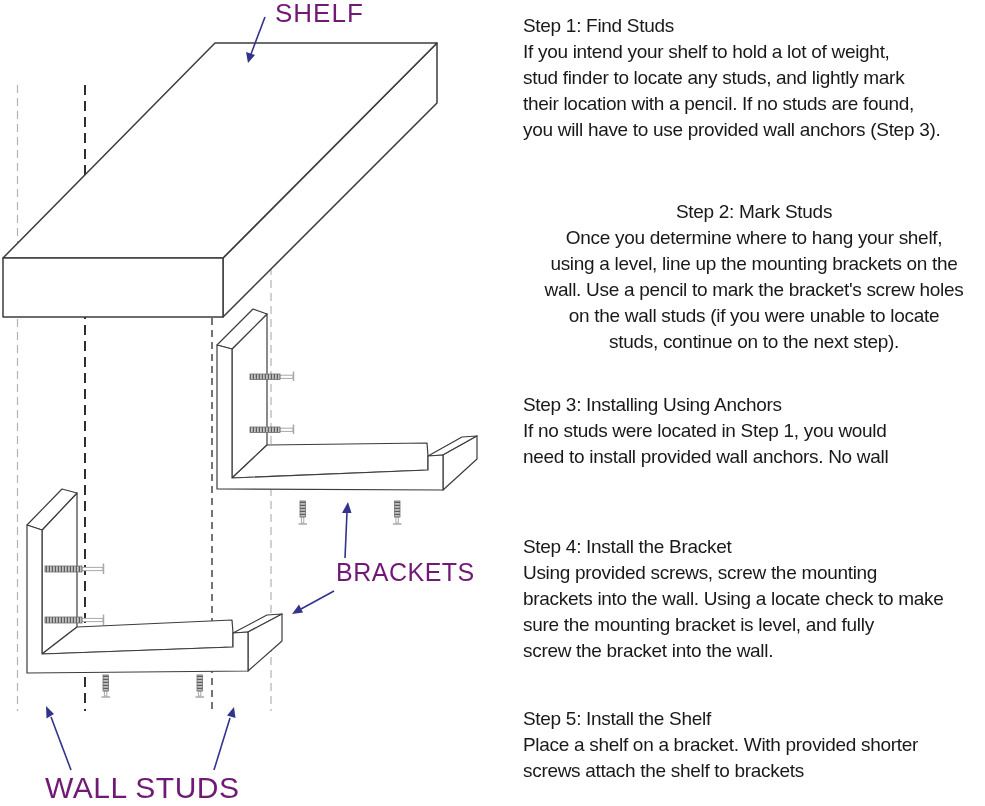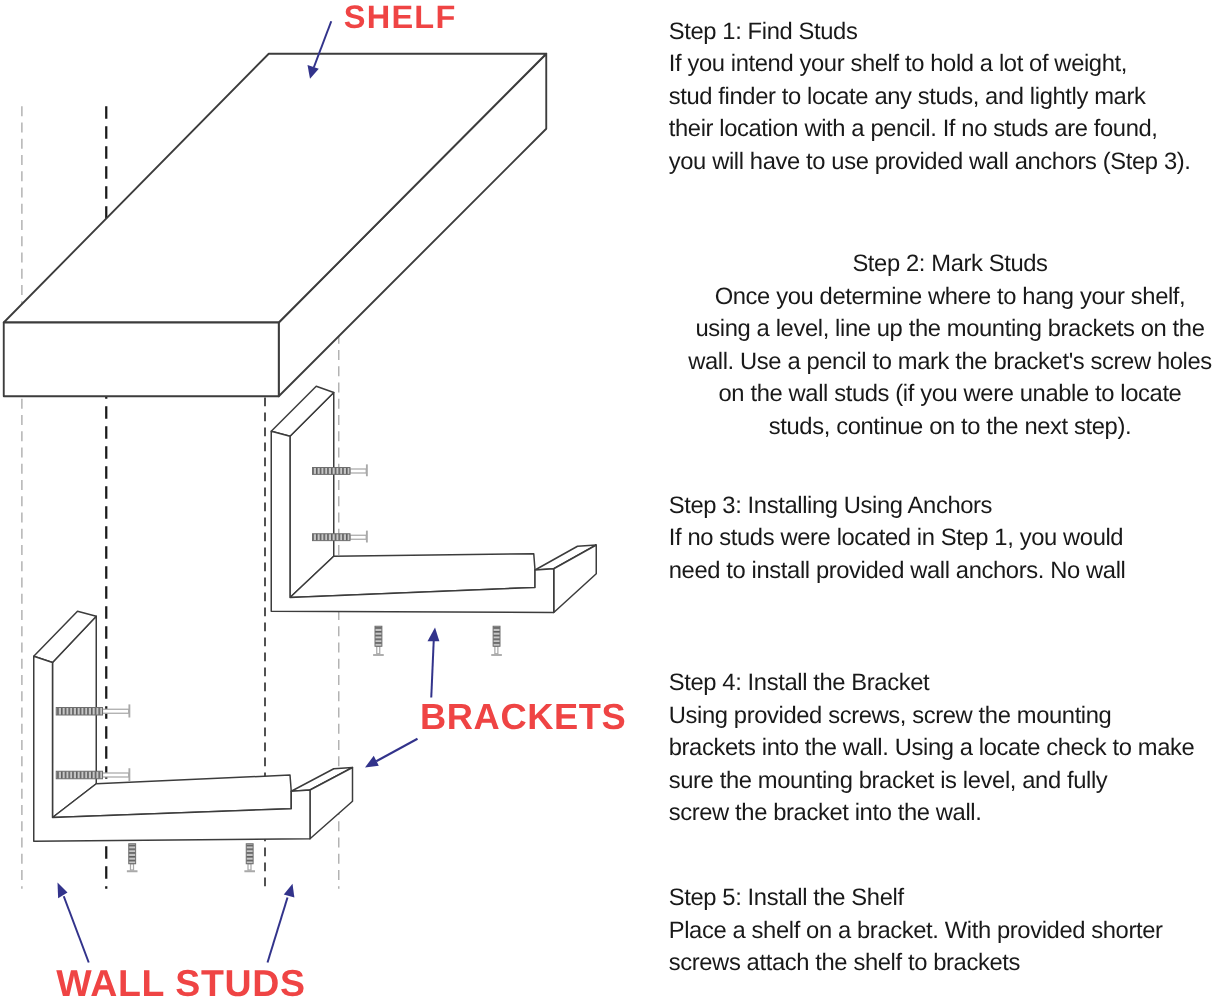--- a/index.html
+++ b/index.html
@@ -2,30 +2,30 @@
 <html style="--accent: #32338b; --line: #3c3c3c; --stud-light: #b3b3b3; --stud-dark: #1a1a1a; --text: #191919;"><head>
 <meta charset="utf-8">
 <style>
   :root{
     --accent:#32338b; --line:#3c3c3c; --stud-light:#b3b3b3; --stud-dark:#1a1a1a; --text:#191919;
   }
   html,body{margin:0;padding:0;background:#fff;}
   body{width:985px;height:806px;position:relative;overflow:hidden;
        font-family:"Liberation Sans",sans-serif;color:var(--text);}
   .diagram-svg{position:absolute;left:0;top:0;}
-  .diagram-label{position:absolute;font-weight:700;color:#ef4444;line-height:1;white-space:nowrap;}
+  .diagram-label{position:absolute;font-weight:400;color:#701a75;line-height:1;white-space:nowrap;}
   .label-shelf{left:275px;top:0px;font-size:26px;letter-spacing:1px;}
-  .label-brackets{left:336px;top:560px;font-size:29px;letter-spacing:0.5px;}
+  .label-brackets{left:336px;top:560px;font-size:25px;letter-spacing:0.5px;}
   .label-wallstuds{left:45px;top:773px;font-size:30px;letter-spacing:0.5px;}
 
   .instructions{position:absolute;left:523px;top:0;width:462px;height:806px;}
   .step{position:absolute;left:0;width:462px;font-size:19px;line-height:26px;
         letter-spacing:-0.3px;white-space:nowrap;}
   .step-0{top:13px;} .step-1{top:199px;text-align:center;} .step-2{top:392px;} .step-3{top:534px;} .step-4{top:706px;}
-  .step .title,.step .line{white-space:nowrap;margin-left:12px;}
+  .step .title,.step .line{white-space:nowrap;}
 
   
   .stud-light{stroke:var(--stud-light);stroke-width:1.2;stroke-dasharray:8 5;}
   .stud-dark{stroke:var(--stud-dark);stroke-width:1.8;stroke-dasharray:10 6;}
   .stud-mid{stroke:#3a3a3a;stroke-width:1.4;stroke-dasharray:7 5;}
   .ln{fill:#fff;stroke:var(--line);stroke-width:1.5;stroke-linejoin:round;}
   .bk{fill:#fff;stroke:var(--line);stroke-width:1.2;stroke-linejoin:round;}
   .arrow-line{stroke:var(--accent);stroke-width:1.6;fill:none;}
   .arrow-head{fill:var(--accent);stroke:none;}
   .screw-shaft{stroke:#6e6e6e;stroke-width:0.8;}

